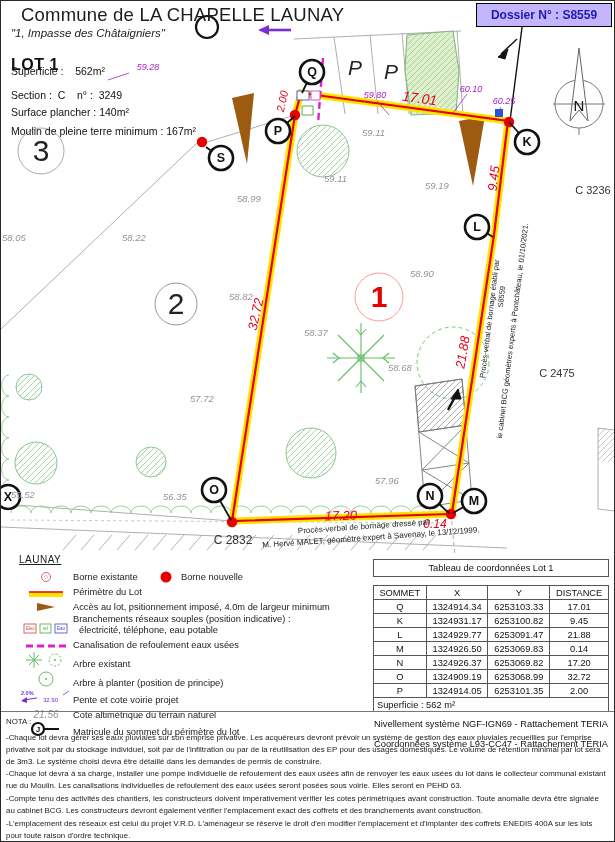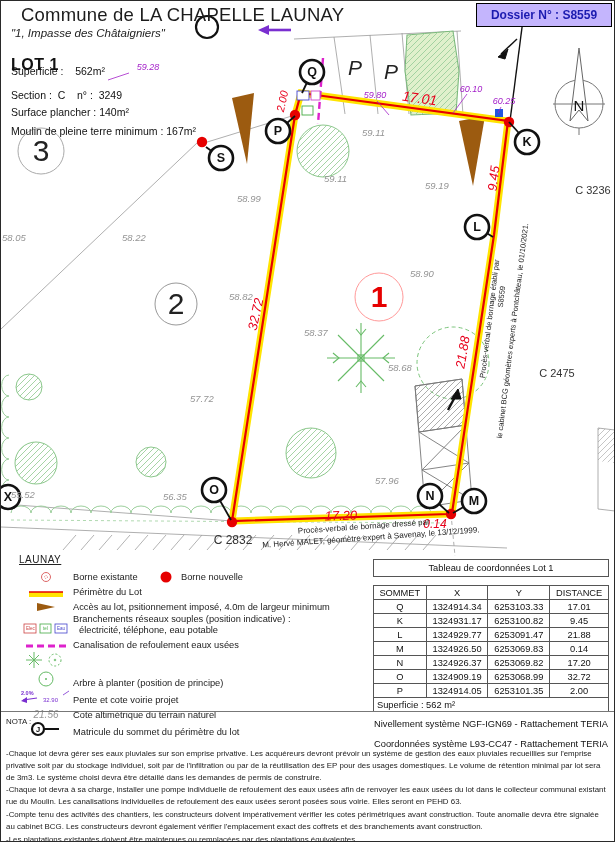--- a/index.html
+++ b/index.html
@@ -39,21 +39,21 @@
   table.coord{border-collapse:collapse;width:100%;}
   table.coord th,table.coord td{border:1px solid #555;padding:0 3px;height:13px;font-weight:normal;font-size:9.3px;}
   table.coord td.c{text-align:center;}table.coord td.r,table.coord th{text-align:center;}
   table.coord td.num{text-align:center;}
   .tbl-foot{text-align:left;}
   .tbl-note{text-align:center;margin-top:7px;font-size:9.3px;}
   
   .nota{position:absolute;left:0;top:710px;width:613px;z-index:2;border-top:1px solid #777;
         padding:4px 6px 0 5px;box-sizing:border-box;font-size:7.9px;line-height:1.5;color:#1a1a1a;}
   .nota p{margin:0 0 1px 0;}
-  .nota .nt{margin-bottom:20px;}
+  .nota .nt{margin-bottom:4px;}
 </style>
 </head>
 <body>
 
 <div class="page">
 
   <svg id="map-svg" width="613" height="555" viewBox="0 0 613 555">
     <defs>
       <pattern id="ph" width="6" height="6" patternUnits="userSpaceOnUse">
         <path d="M0,6 L6,0" stroke="#9ccf9c" stroke-width="0.9"></path>
@@ -345,20 +345,21 @@
       <span class="lg-sym">
         <svg width="40" height="18" stroke="#66bb66" fill="none" stroke-width="1">
           <line x1="8" y1="1" x2="8" y2="17"></line>
             <line x1="0" y1="9" x2="16" y2="9"></line>
           <line x1="3" y1="4" x2="13" y2="14"></line>
             <line x1="13" y1="4" x2="3" y2="14"></line>
           <circle cx="29" cy="9" r="6" stroke-dasharray="2 2"></circle>
             <circle cx="29" cy="9" r="0.8"></circle>
         </svg>
       </span>
+      <span class="lg-txt">Arbre existant</span>
     </div>
 
     <div class="lg-row">
       <span class="lg-sym">
         <svg width="20" height="18">
             <circle cx="10" cy="9" r="7" fill="none" stroke="#66bb66" stroke-width="1"></circle>
             <circle cx="10" cy="9" r="1" fill="#66bb66"></circle>
           </svg>
       </span>
       <span class="lg-txt">Arbre à planter (position de principe)</span>
@@ -458,17 +459,18 @@
     <div class="tbl-note">Nivellement système NGF-IGN69 - Rattachement TERIA</div>
     <div class="tbl-note" style="margin-top:10px">Coordonnées système L93-CC47  - Rattachement TERIA</div>
   </div>
 
   <div class="nota">
     <p class="nt">NOTA :</p>
     <div id="nota-body">
         <p>-Chaque lot devra gérer ses eaux pluviales sur son emprise privative. Les acquéreurs devront prévoir un système de gestion des eaux pluviales recueillies sur l'emprise privative soit par du stockage individuel, soit par de l'infiltration ou par de la réutilisation des EP pour des usages domestiques. Le volume de rétention minimal par lot sera de 3m3. Le système choisi devra être détaillé dans les demandes de permis de construire.</p>
         <p>-Chaque lot devra à sa charge, installer une pompe individuelle de refoulement des eaux usées afin de renvoyer les eaux usées du lot dans le collecteur communal existant rue du Moulin. Les canalisations individuelles de refoulement des eaux usées seront posées sous voirie. Elles seront en PEHD 63.</p>
         <p>-Compte tenu des activités des chantiers, les constructeurs doivent impérativement vérifier les cotes périmétriques avant construction. Toute anomalie devra être signalée au cabinet BCG. Les constructeurs devront également vérifier l'emplacement exact des coffrets et des branchements avant construction.</p>
+        <p>-L'emplacement des réseaux est celui du projet V.R.D. L'aménageur se réserve le droit d'en modifier l'emplacement et d'implanter des coffrets ENEDIS 400A sur les lots pour toute raison d'ordre technique.</p>
         <p>-Les plantations existantes doivent être maintenues ou remplacées par des plantations équivalentes.</p>
       </div>
   </div>
 
 </div>
 
 </body></html>

